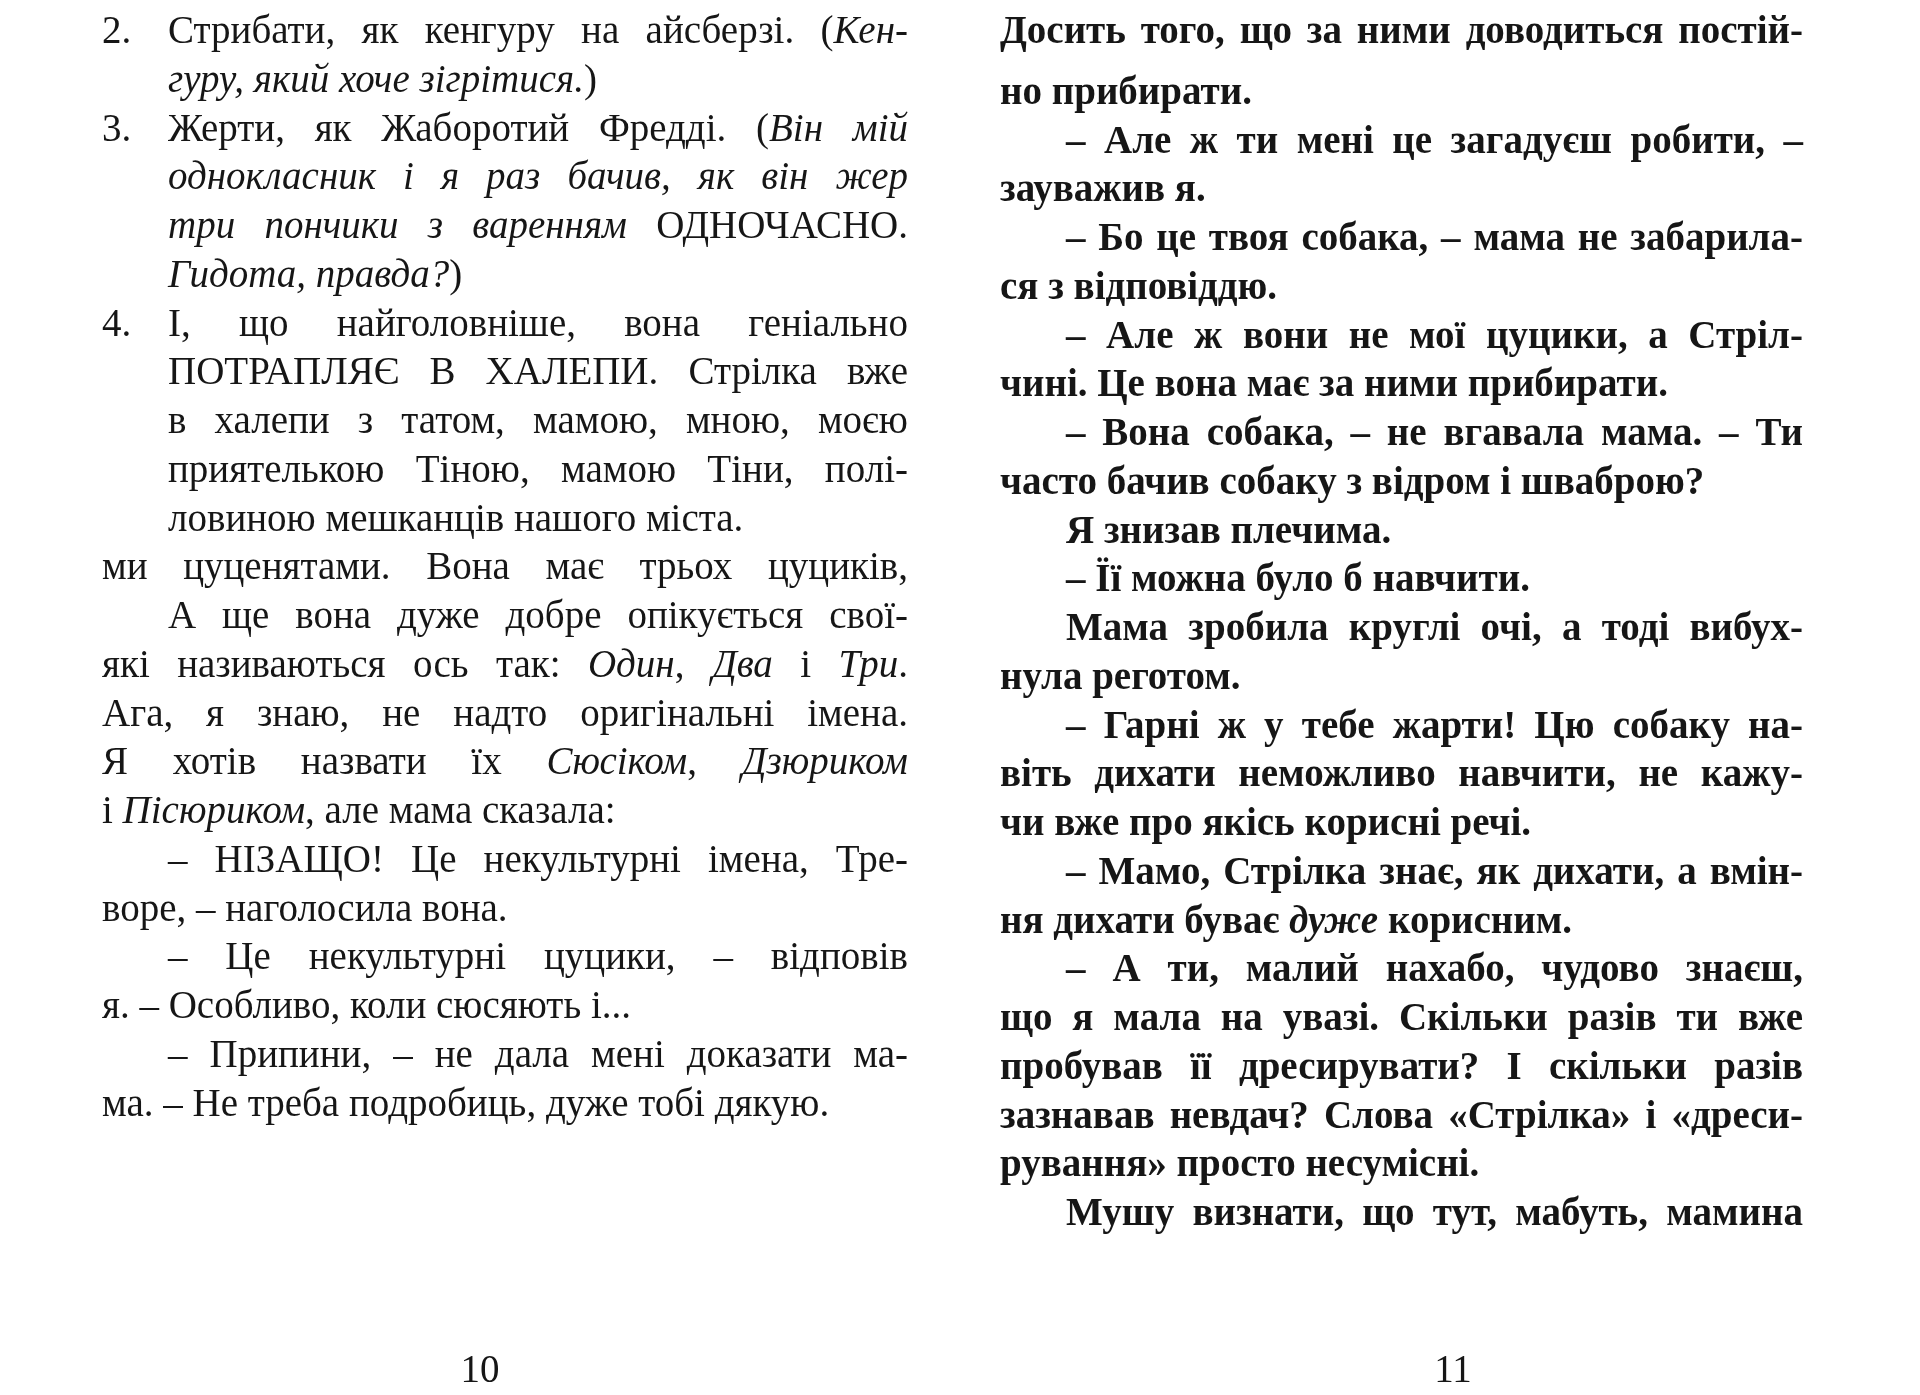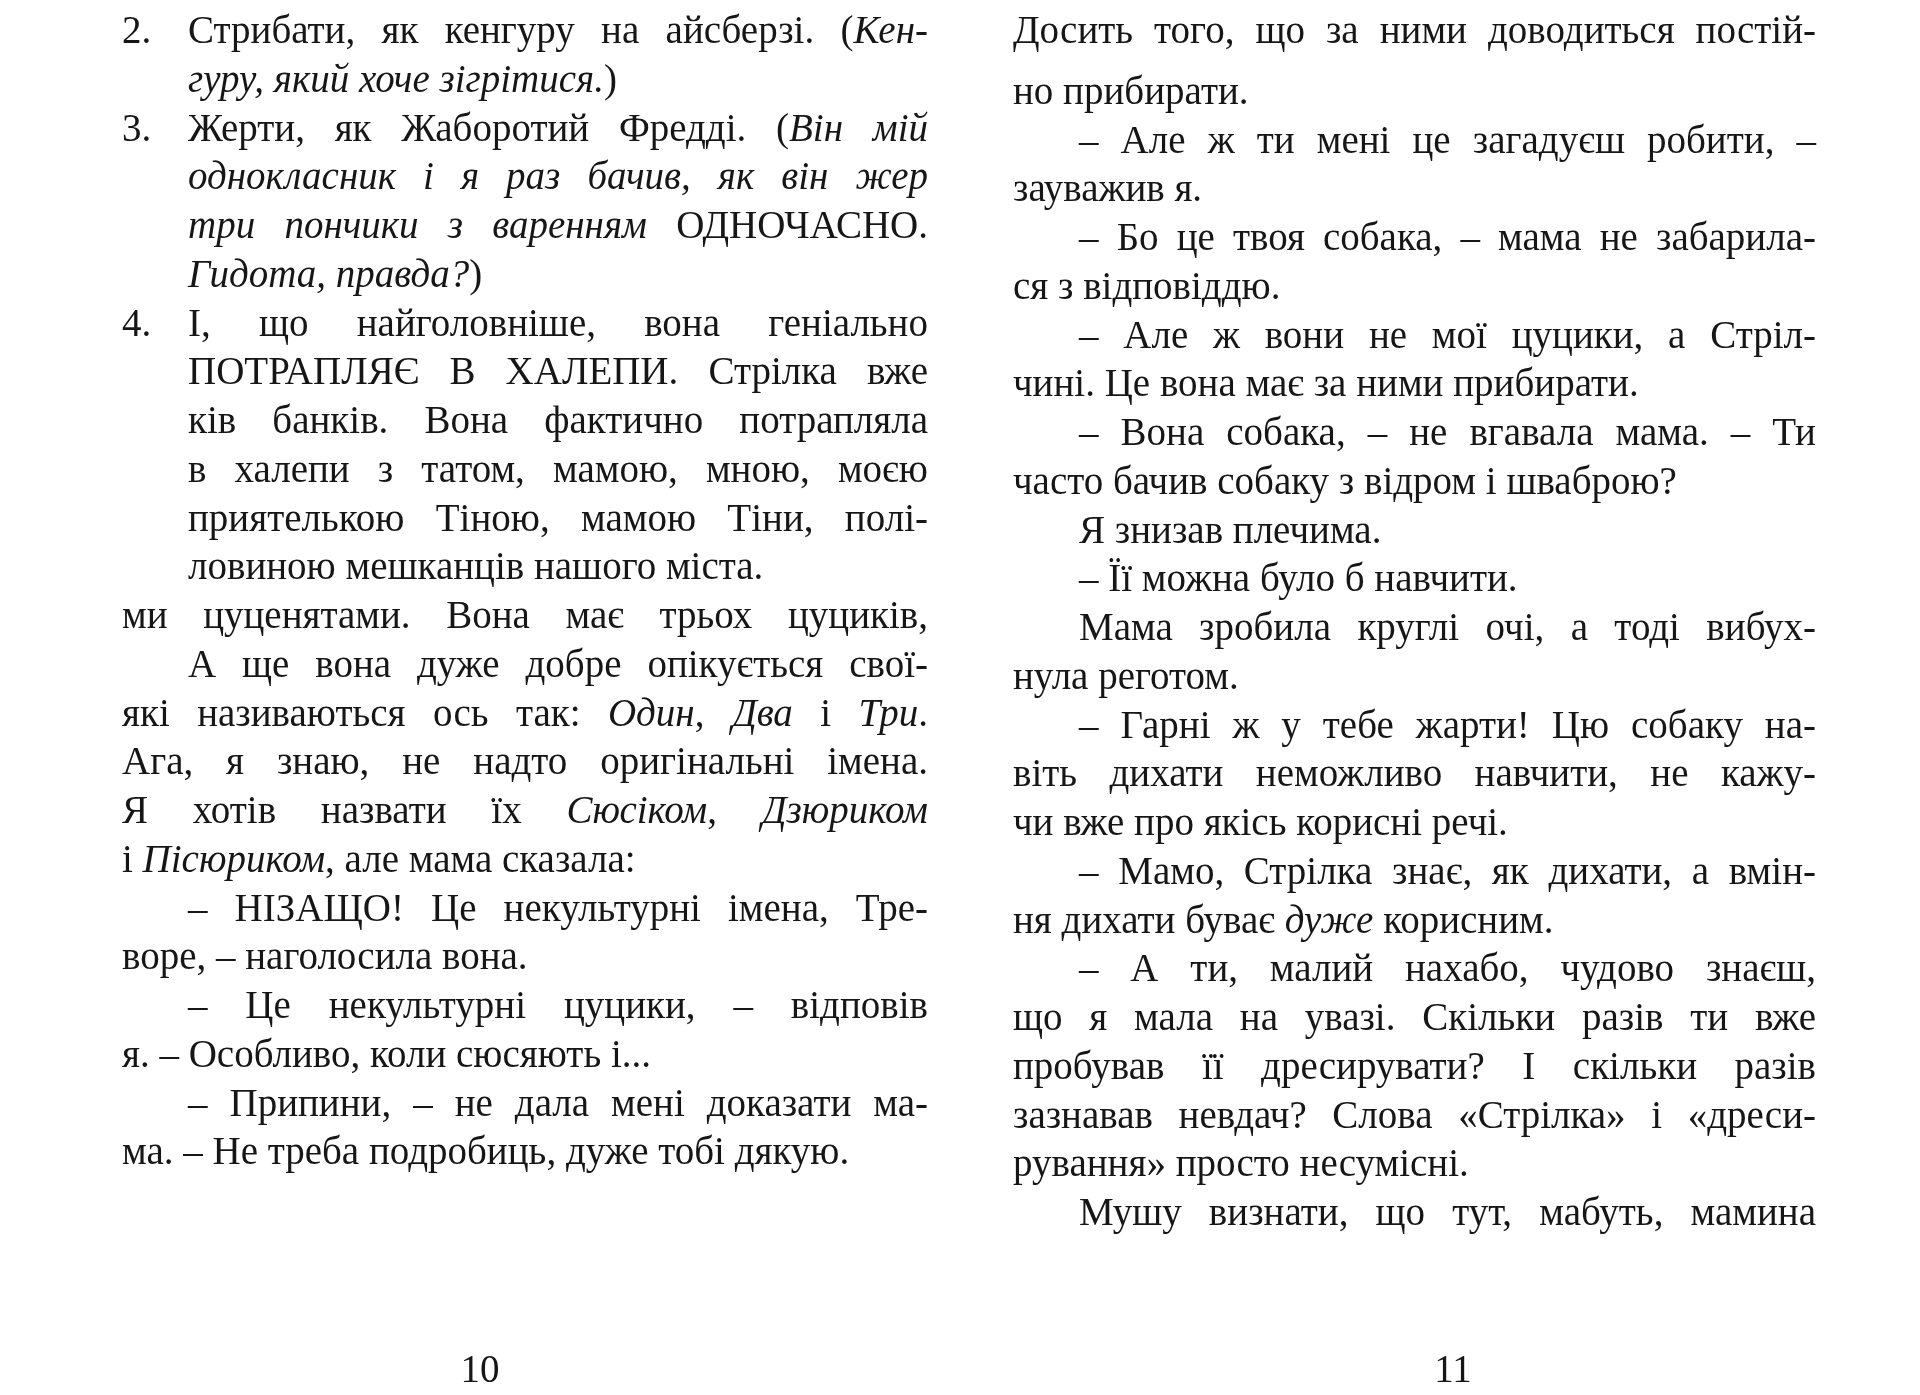--- a/index.html
+++ b/index.html
@@ -24,22 +24,22 @@
     position: absolute;
     top: 0;
     height: 1395px;
   }
   .page-left { left: 0; width: 960px; }
   .page-right { left: 960px; width: 960px; }
   .column {
     position: absolute;
     top: 6px;
   }
-  .page-left .column { left: 122px; width: 806px; }
-  .page-right .column { left: 53px; width: 803px; }
+  .page-left .column { left: 102px; width: 806px; }
+  .page-right .column { left: 40px; width: 803px; font-weight: bold; }
   .line {
     position: relative;
     height: 48.75px;
     line-height: 48.75px;
     font-size: 39px;
     white-space: nowrap;
     overflow: visible;
   }
   .line-inner {
     display: block;
@@ -96,23 +96,20 @@
         <div class="line list-cont last">
           <span class="line-inner" style="white-space: normal; display: block; width: 100%;"><span class="it">Гидота, правда?</span><span>)</span></span>
         </div>
         <div class="line">
           <span class="line-inner" style="white-space: normal; display: block; width: 100%;"><span class="list-num">4.</span><span>І, що найголовніше, вона геніально</span></span>
         </div>
         <div class="line list-cont">
           <span class="line-inner" style="white-space: normal; display: block; width: 100%;"><span>ПОТРАПЛЯЄ В ХАЛЕПИ. Стрілка вже</span></span>
         </div>
         <div class="line list-cont">
-          <span class="line-inner" style="white-space: normal; display: block; width: 100%;"><span>ків банків. Вона фактично потрапляла</span></span>
-        </div>
-        <div class="line list-cont">
           <span class="line-inner" style="white-space: normal; display: block; width: 100%;"><span>в халепи з татом, мамою, мною, моєю</span></span>
         </div>
         <div class="line list-cont">
           <span class="line-inner" style="white-space: normal; display: block; width: 100%;"><span>приятелькою Тіною, мамою Тіни, полі-</span></span>
         </div>
         <div class="line list-cont last">
           <span class="line-inner" style="white-space: normal; display: block; width: 100%;"><span>ловиною мешканців нашого міста.</span></span>
         </div>
         <div class="line">
           <span class="line-inner" style="white-space: normal; display: block; width: 100%;"><span>ми цуценятами. Вона має трьох цуциків,</span></span>

